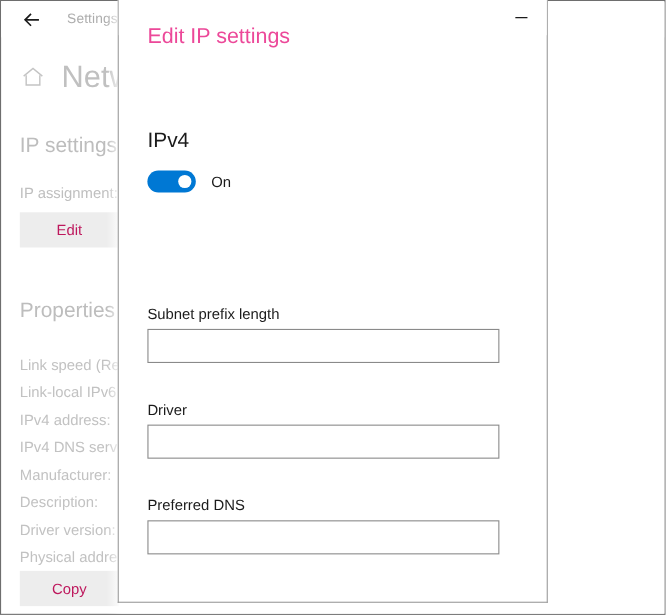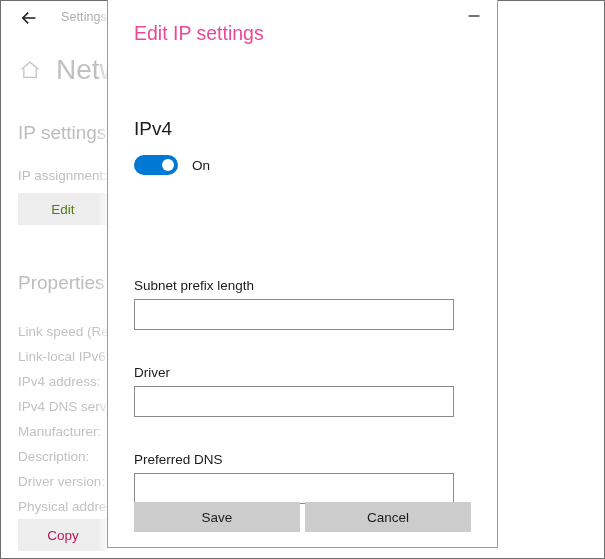--- a/index.html
+++ b/index.html
@@ -91,21 +91,21 @@
     left: 17px; top: 134px;
     font-size: 13.5px;
     color: #bfbfbf;
     white-space: nowrap;
   }
   #edit-button {
     position: absolute;
     left: 17px; top: 159px;
     width: 90px; height: 32px;
     background: #ededed;
-    color: #4d7c0f;
+    color: #be185d;
     font-size: 13.5px;
     display: flex; align-items: center; justify-content: center;
   }
   #properties-heading {
     position: absolute;
     left: 17px; top: 238px;
     font-size: 19px;
     color: #bdbdbd;
     white-space: nowrap;
   }
@@ -388,18 +388,14 @@
   <div class="field" id="field-gateway">
     <label class="field-label">Driver</label>
     <input class="field-input" type="text" value="" style="">
   </div>
 
   <div class="field" id="field-dns">
     <label class="field-label">Preferred DNS</label>
     <input class="field-input" type="text" value="" style="">
   </div>
 
-  <div id="dialog-buttons">
-    <button class="dlg-btn">Save</button>
-    <button class="dlg-btn">Cancel</button>
-  </div>
 
 </div>
 
 </body></html>

